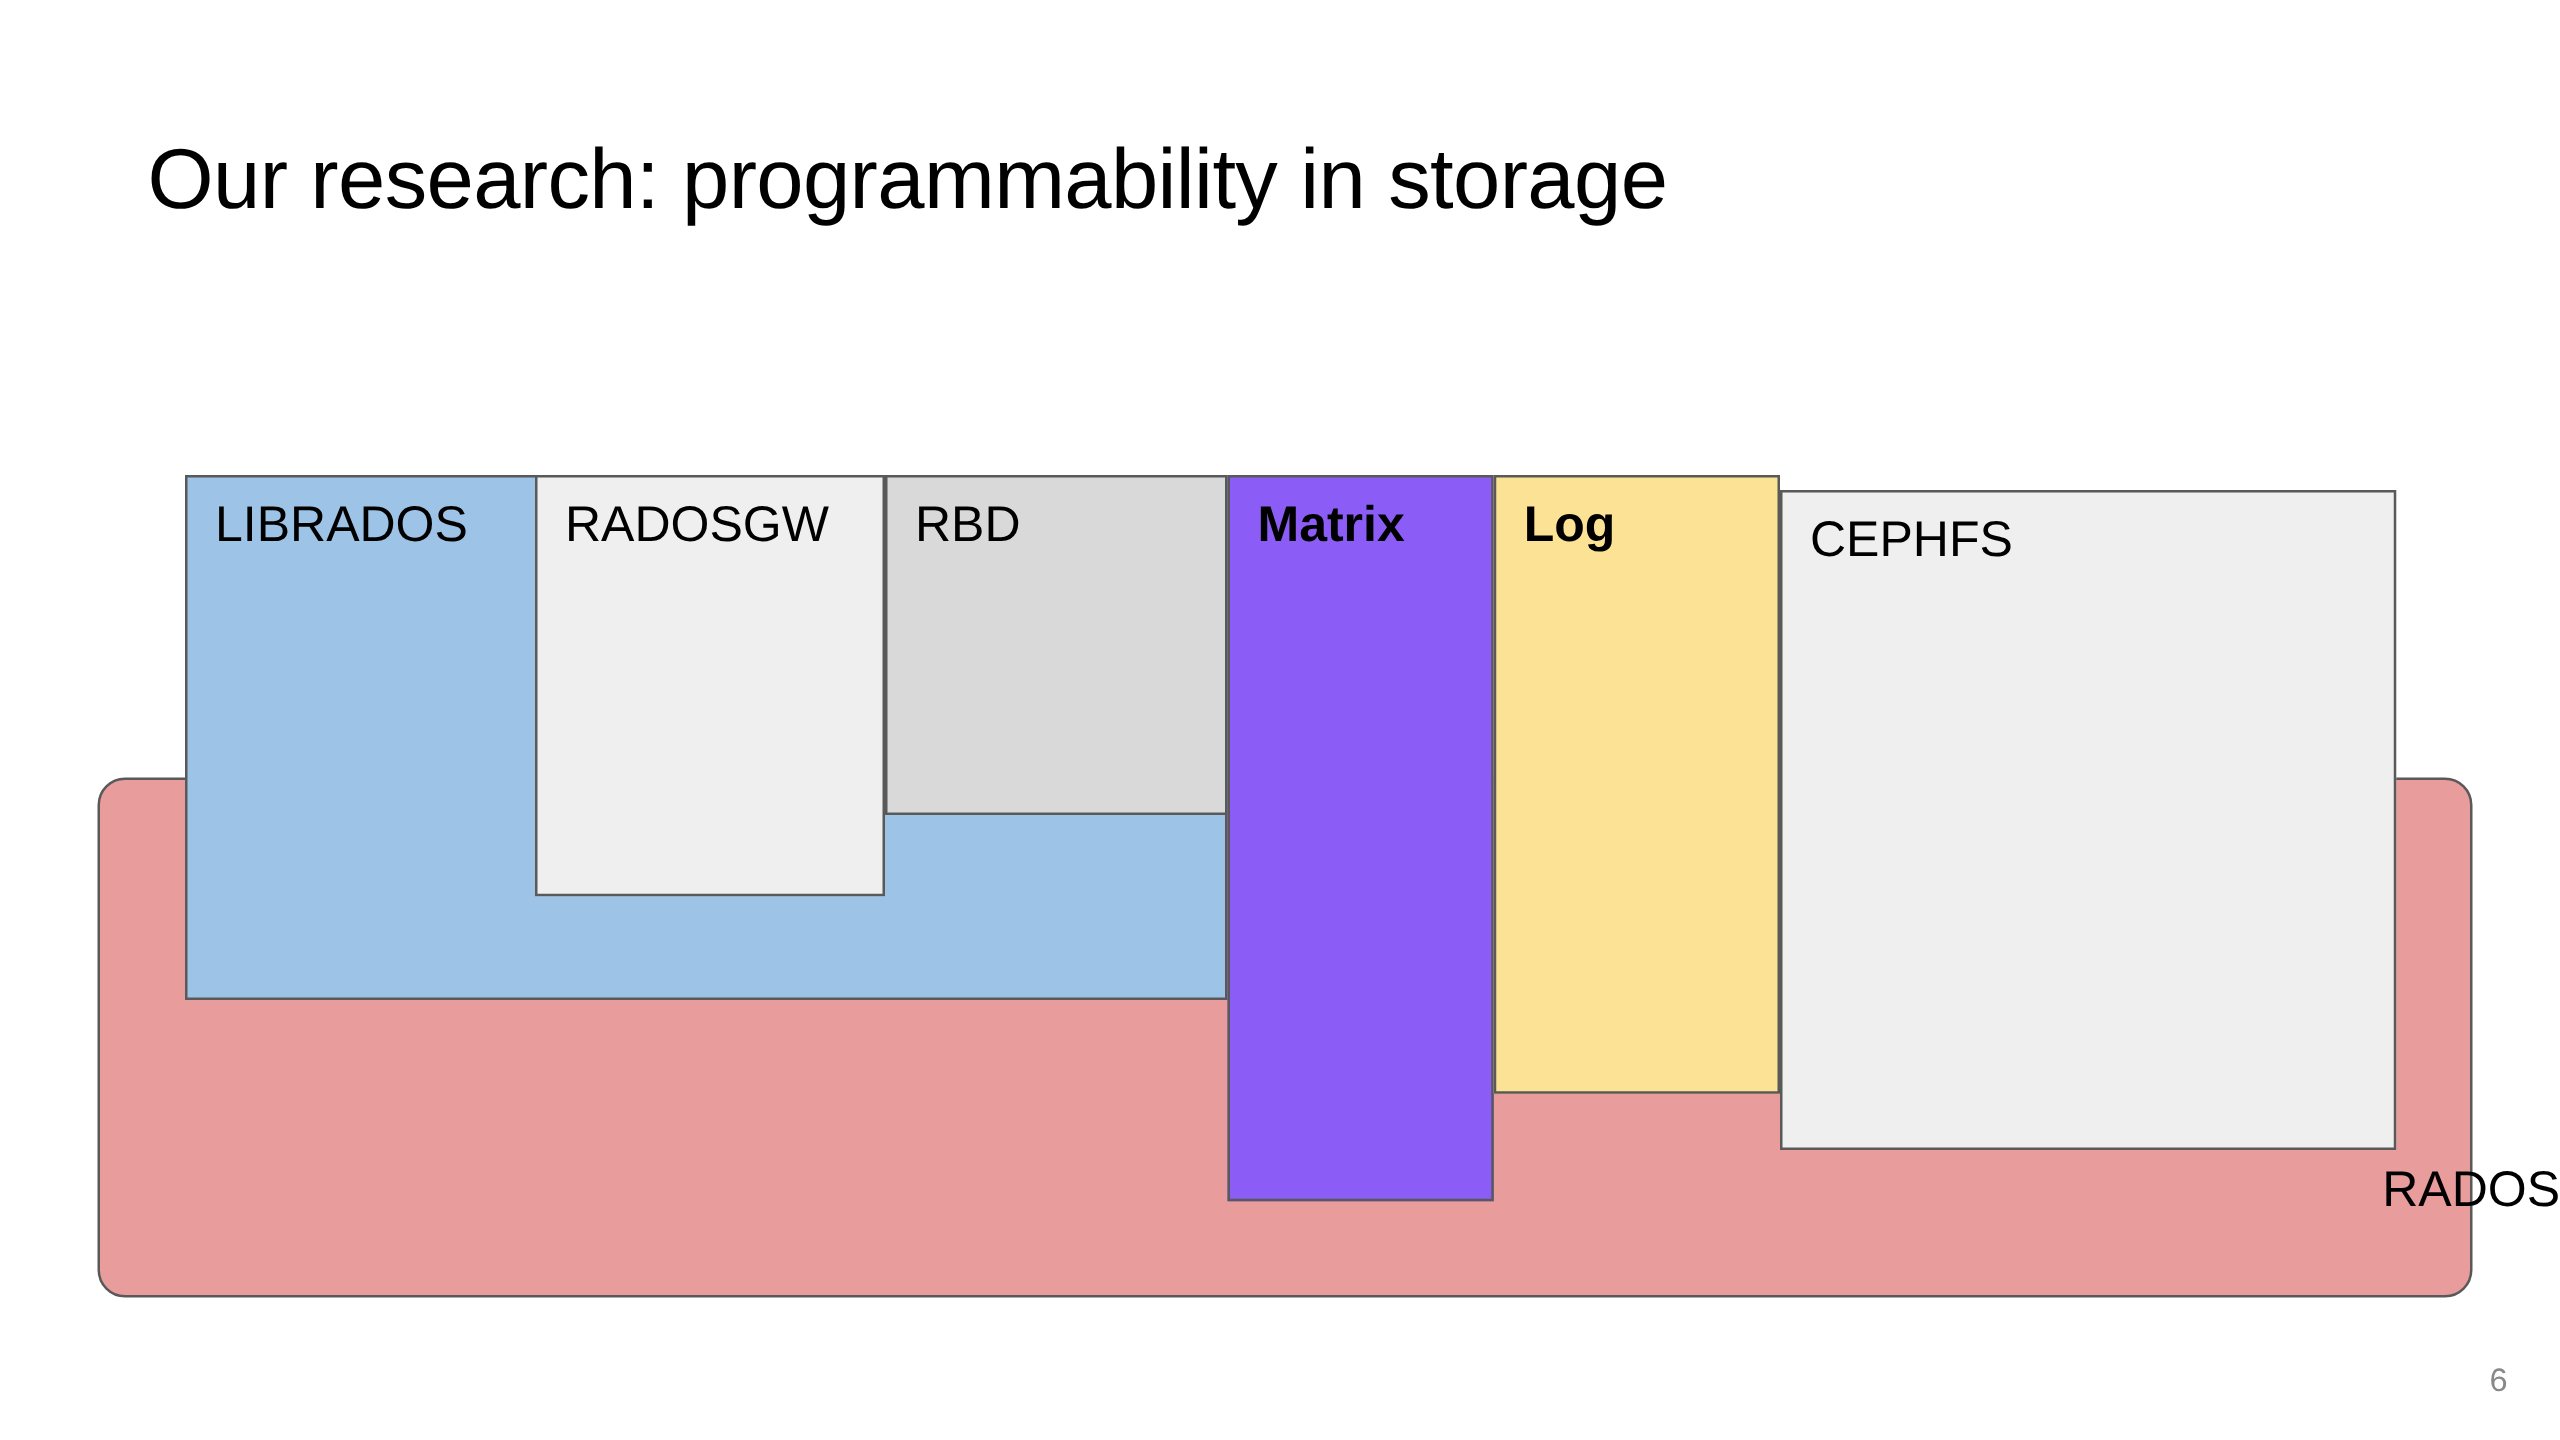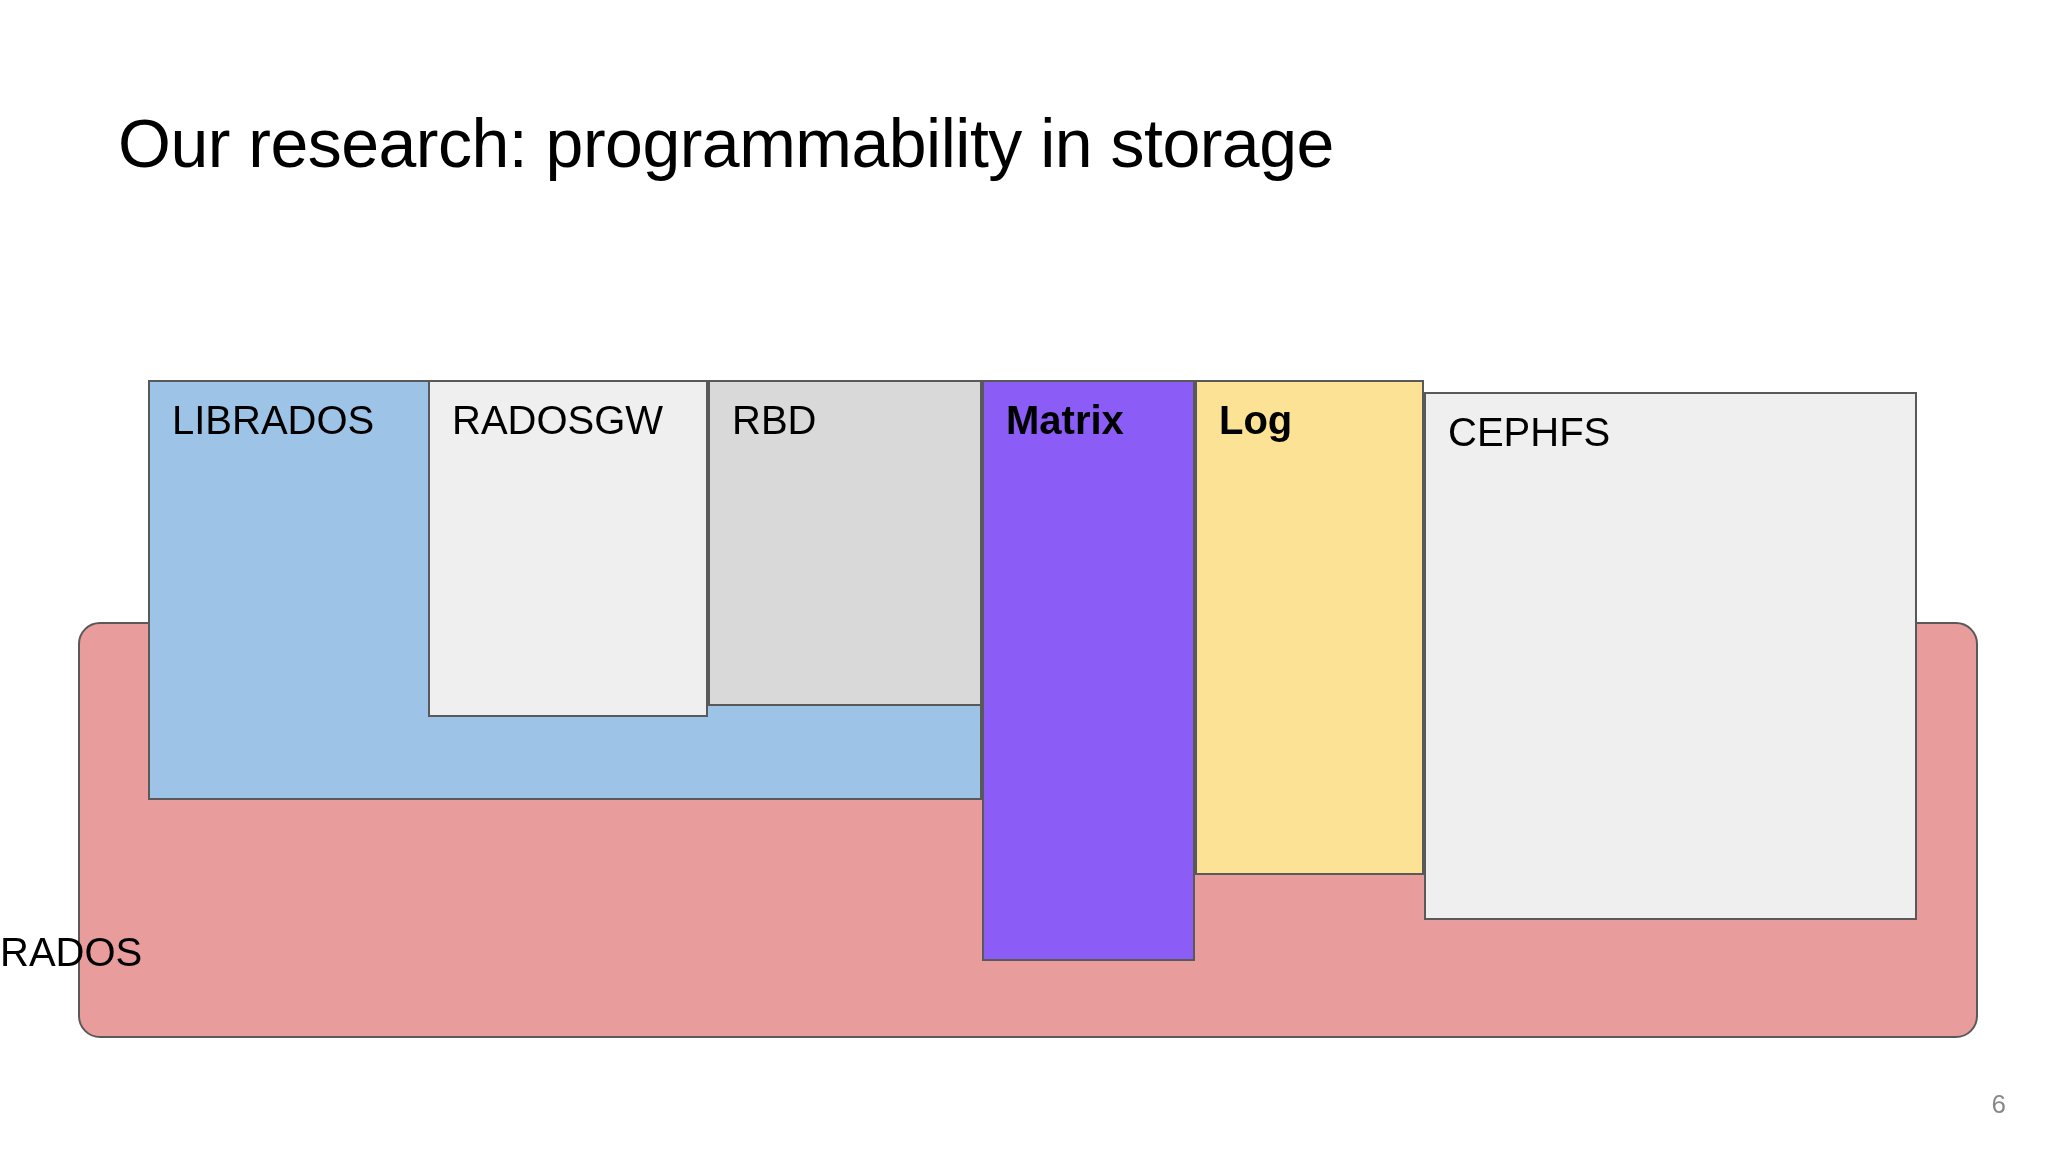--- a/index.html
+++ b/index.html
@@ -66,21 +66,21 @@
     height: 416px;
     background: #E89C9C;
     border-radius: 22px;
     z-index: 1;
   }
   #rados-label {
     position: absolute;
     left: 0;
     right: 0;
     top: 930px;
-    text-align: left;
+    text-align: right;
     font-size: 40px;
     color: #000000;
     z-index: 6;
     pointer-events: none;
   }
 
   
   #librados-box {
     left: 148px;
     top: 380px;
@@ -96,21 +96,21 @@
     top: 380px;
     width: 280px;
     height: 337px;
     background: #EFEFEF;
     z-index: 3;
   }
   #rbd-box {
     left: 708px;
     top: 380px;
     width: 274px;
-    height: 326px;
+    height: 272px;
     background: #D9D9D9;
     z-index: 3;
   }
 
   
   #matrix-box {
     left: 982px;
     top: 380px;
     width: 213px;
     height: 581px;

